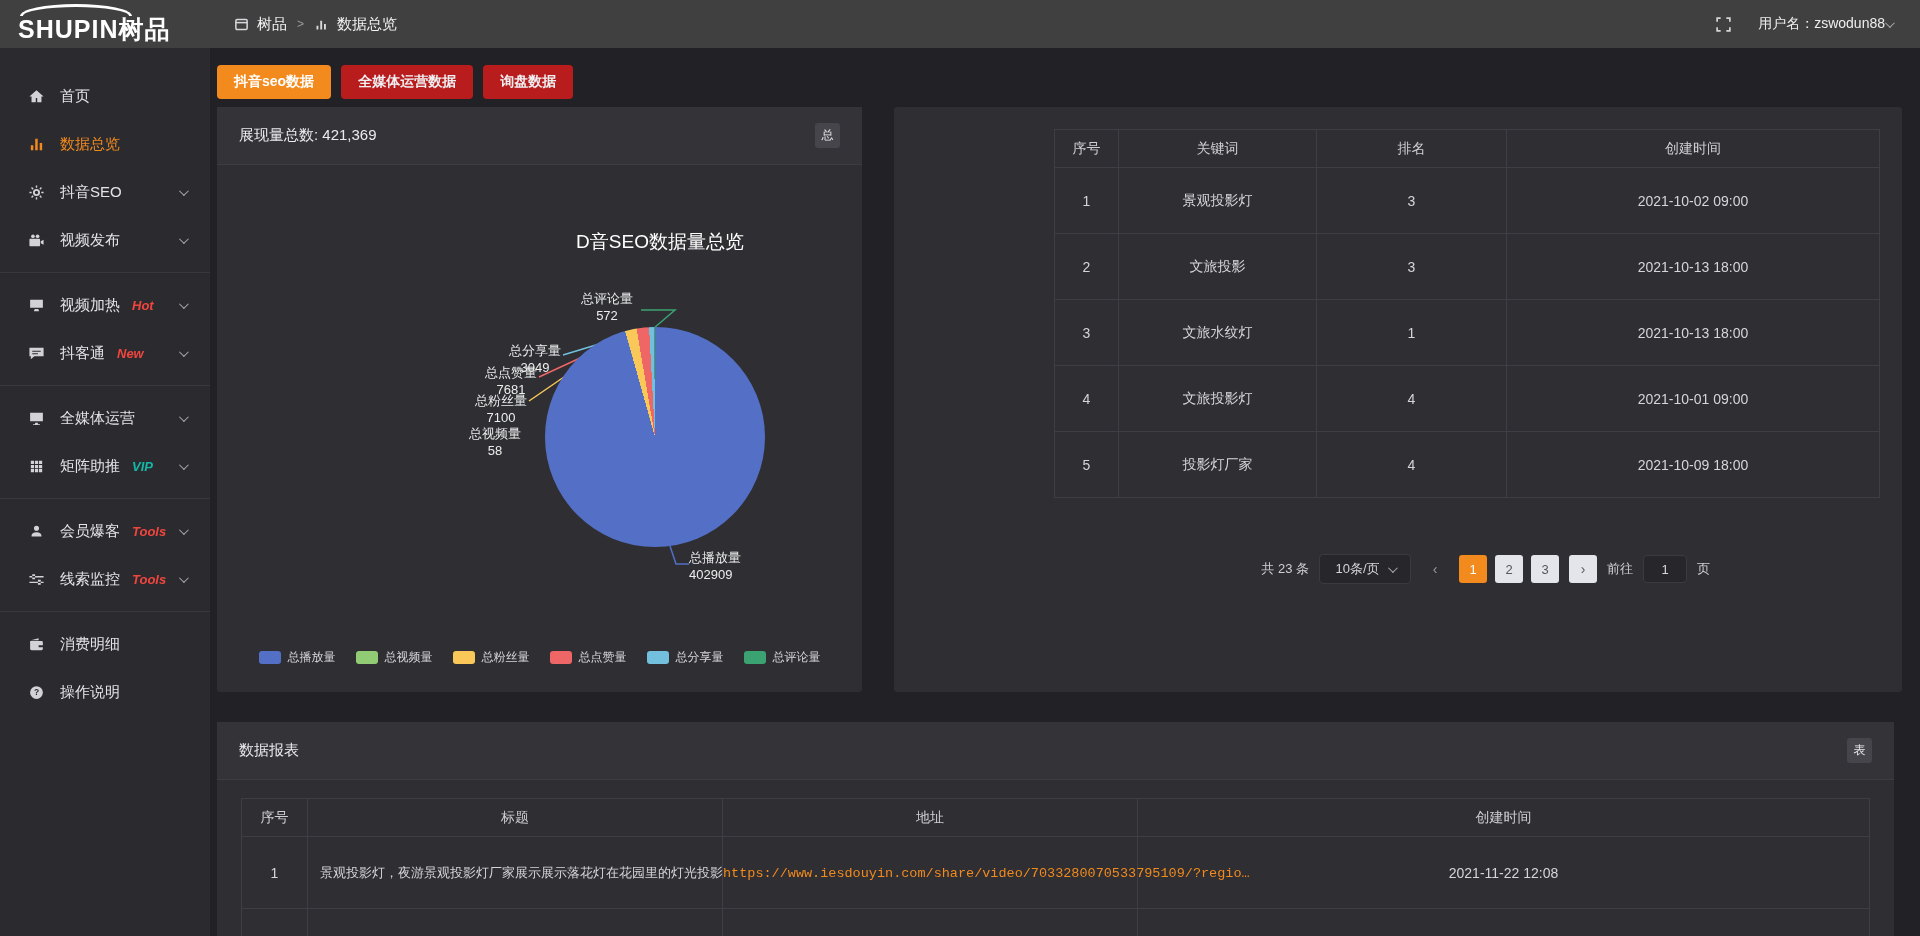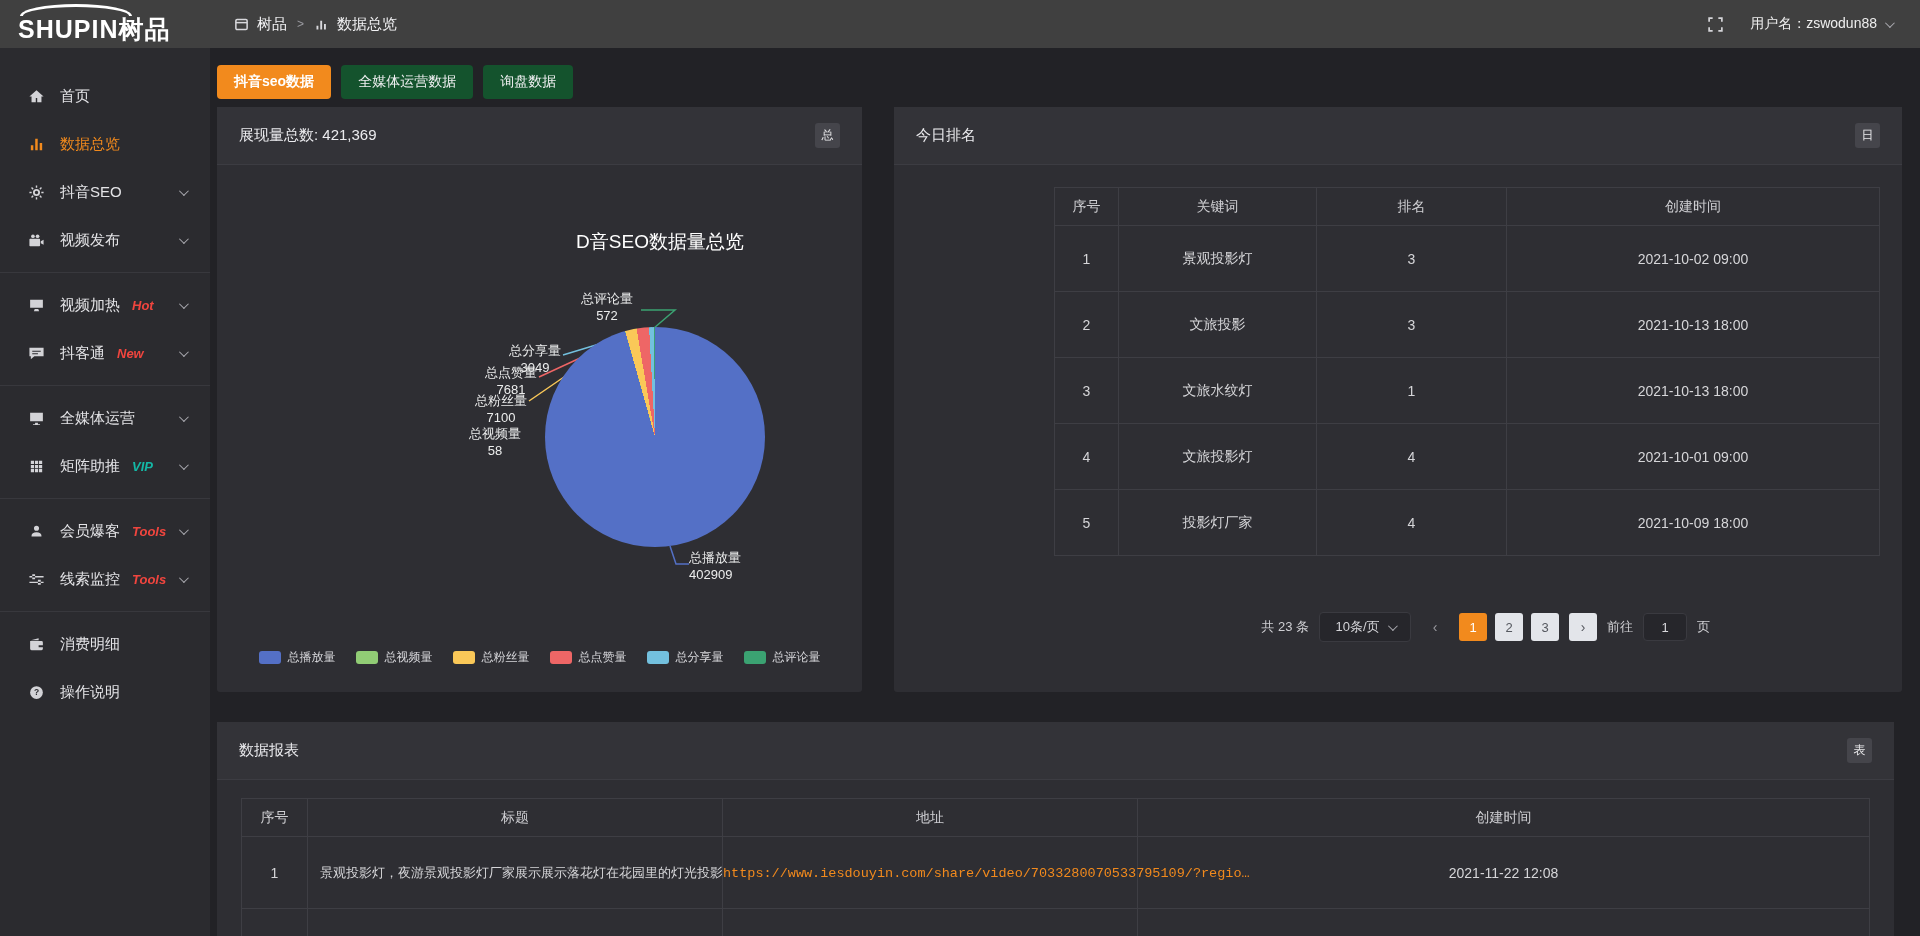--- a/index.html
+++ b/index.html
@@ -13,41 +13,41 @@
   .logo-wrap { width:210px; display:flex; align-items:center; padding-left:18px; }
   .logo-inner { position:relative; padding-top:10px; }
   .logo-arc { position:absolute; top:1px; left:2px; width:112px; height:12px;
     border:3px solid #fff; border-bottom:none; border-radius:100% 100% 0 0 / 200% 200% 0 0; }
   .logo-text { font-size:25px; font-weight:bold; letter-spacing:1px; color:#fff; white-space:nowrap; }
   .crumb { display:flex; align-items:center; gap:8px; margin-left:24px; font-size:15px; color:#f2f2f4; }
   .crumb-sep { color:#9a9aa0; font-size:12px; margin:0 2px; }
   .crumb .mini-icon { display:inline-flex; width:15px; height:15px; color:#d9d9dd; }
   .topbar-right { margin-left:auto; display:flex; align-items:center; gap:26px; padding-right:28px; }
   .fs-icon { width:17px; height:17px; color:#d5d5d9; cursor:pointer; }
-  .user-box { display:flex; align-items:center; gap:8px; font-size:14px; color:#eee; cursor:pointer; }
+  .user-box { display:flex; align-items:center; font-size:14px; color:#eee; cursor:pointer; }
   .chev { width:7px; height:7px; border-right:1.5px solid #a9a9af; border-bottom:1.5px solid #a9a9af;
     transform:rotate(45deg) translateY(-2px); display:inline-block; }
 
   
   .side { position:fixed; left:0; top:48px; width:210px; height:888px;
     background:#2b2b2f; padding-top:24px; }
   .side-item { height:48px; display:flex; align-items:center; padding-left:28px;
     color:#e4e4e7; font-size:15px; cursor:pointer; }
   .side-item.active { color:#f28a1d; }
   .side-icon { width:17px; height:17px; margin-right:15px; display:inline-flex; color:#d3d3d7; flex:0 0 auto; }
   .side-item.active .side-icon { color:#f28a1d; }
   .side-badge { font-style:italic; font-weight:bold; font-size:13px; margin-left:12px; }
   .side-chev { margin-left:auto; margin-right:24px; }
   .side-div { height:1px; background:#38383d; margin:8px 0; }
 
   
   .main { margin-left:210px; padding:17px 18px 0 7px; }
   .tabs { display:flex; gap:10px; margin-bottom:8px; }
   .tab { height:34px; padding:0 17px; display:flex; align-items:center; font-size:14px;
-    background:#14532d; color:#f0f0f2; border-radius:4px; cursor:pointer; border:none; }
+    background:#b91c1c; color:#f0f0f2; border-radius:4px; cursor:pointer; border:none;font-weight:bold; }
   .tab.active { background:#f28a1d; color:#fff; font-weight:bold; }
 
   .panels { display:flex; gap:32px; }
   .panel { background:#2e2e33; border-radius:3px; }
   .p-head { height:58px; display:flex; align-items:center; padding:0 22px;
     background:#333338; border-bottom:1px solid #3c3c42; font-size:15px; color:#ececef; }
   .corner-btn { margin-left:auto; width:25px; height:25px; background:#45454b; color:#e8e8ea;
     font-size:12px; display:flex; align-items:center; justify-content:center; border-radius:3px;
     cursor:pointer; border:none; }
 
@@ -336,24 +336,20 @@
             </span>
             <span class="litem">
               <span class="lswatch" style="background:#3ba272"></span>
               <span class="txt">总评论量</span>
             </span>
           </div>
       </div>
     </section>
 
     <section class="panel rank-panel">
-      <div class="p-head">
-        <span>今日排名</span>
-        <button class="corner-btn">日</button>
-      </div>
       <div class="rank-body">
         <table class="dtab rank-t">
           <thead>
               <tr id="rank-head">
                 <th style="width: 64px;">序号</th>
                 <th style="width: 198px;">关键词</th>
                 <th style="width: 190px;">排名</th>
                 <th>创建时间</th>
               </tr>
             </thead>

